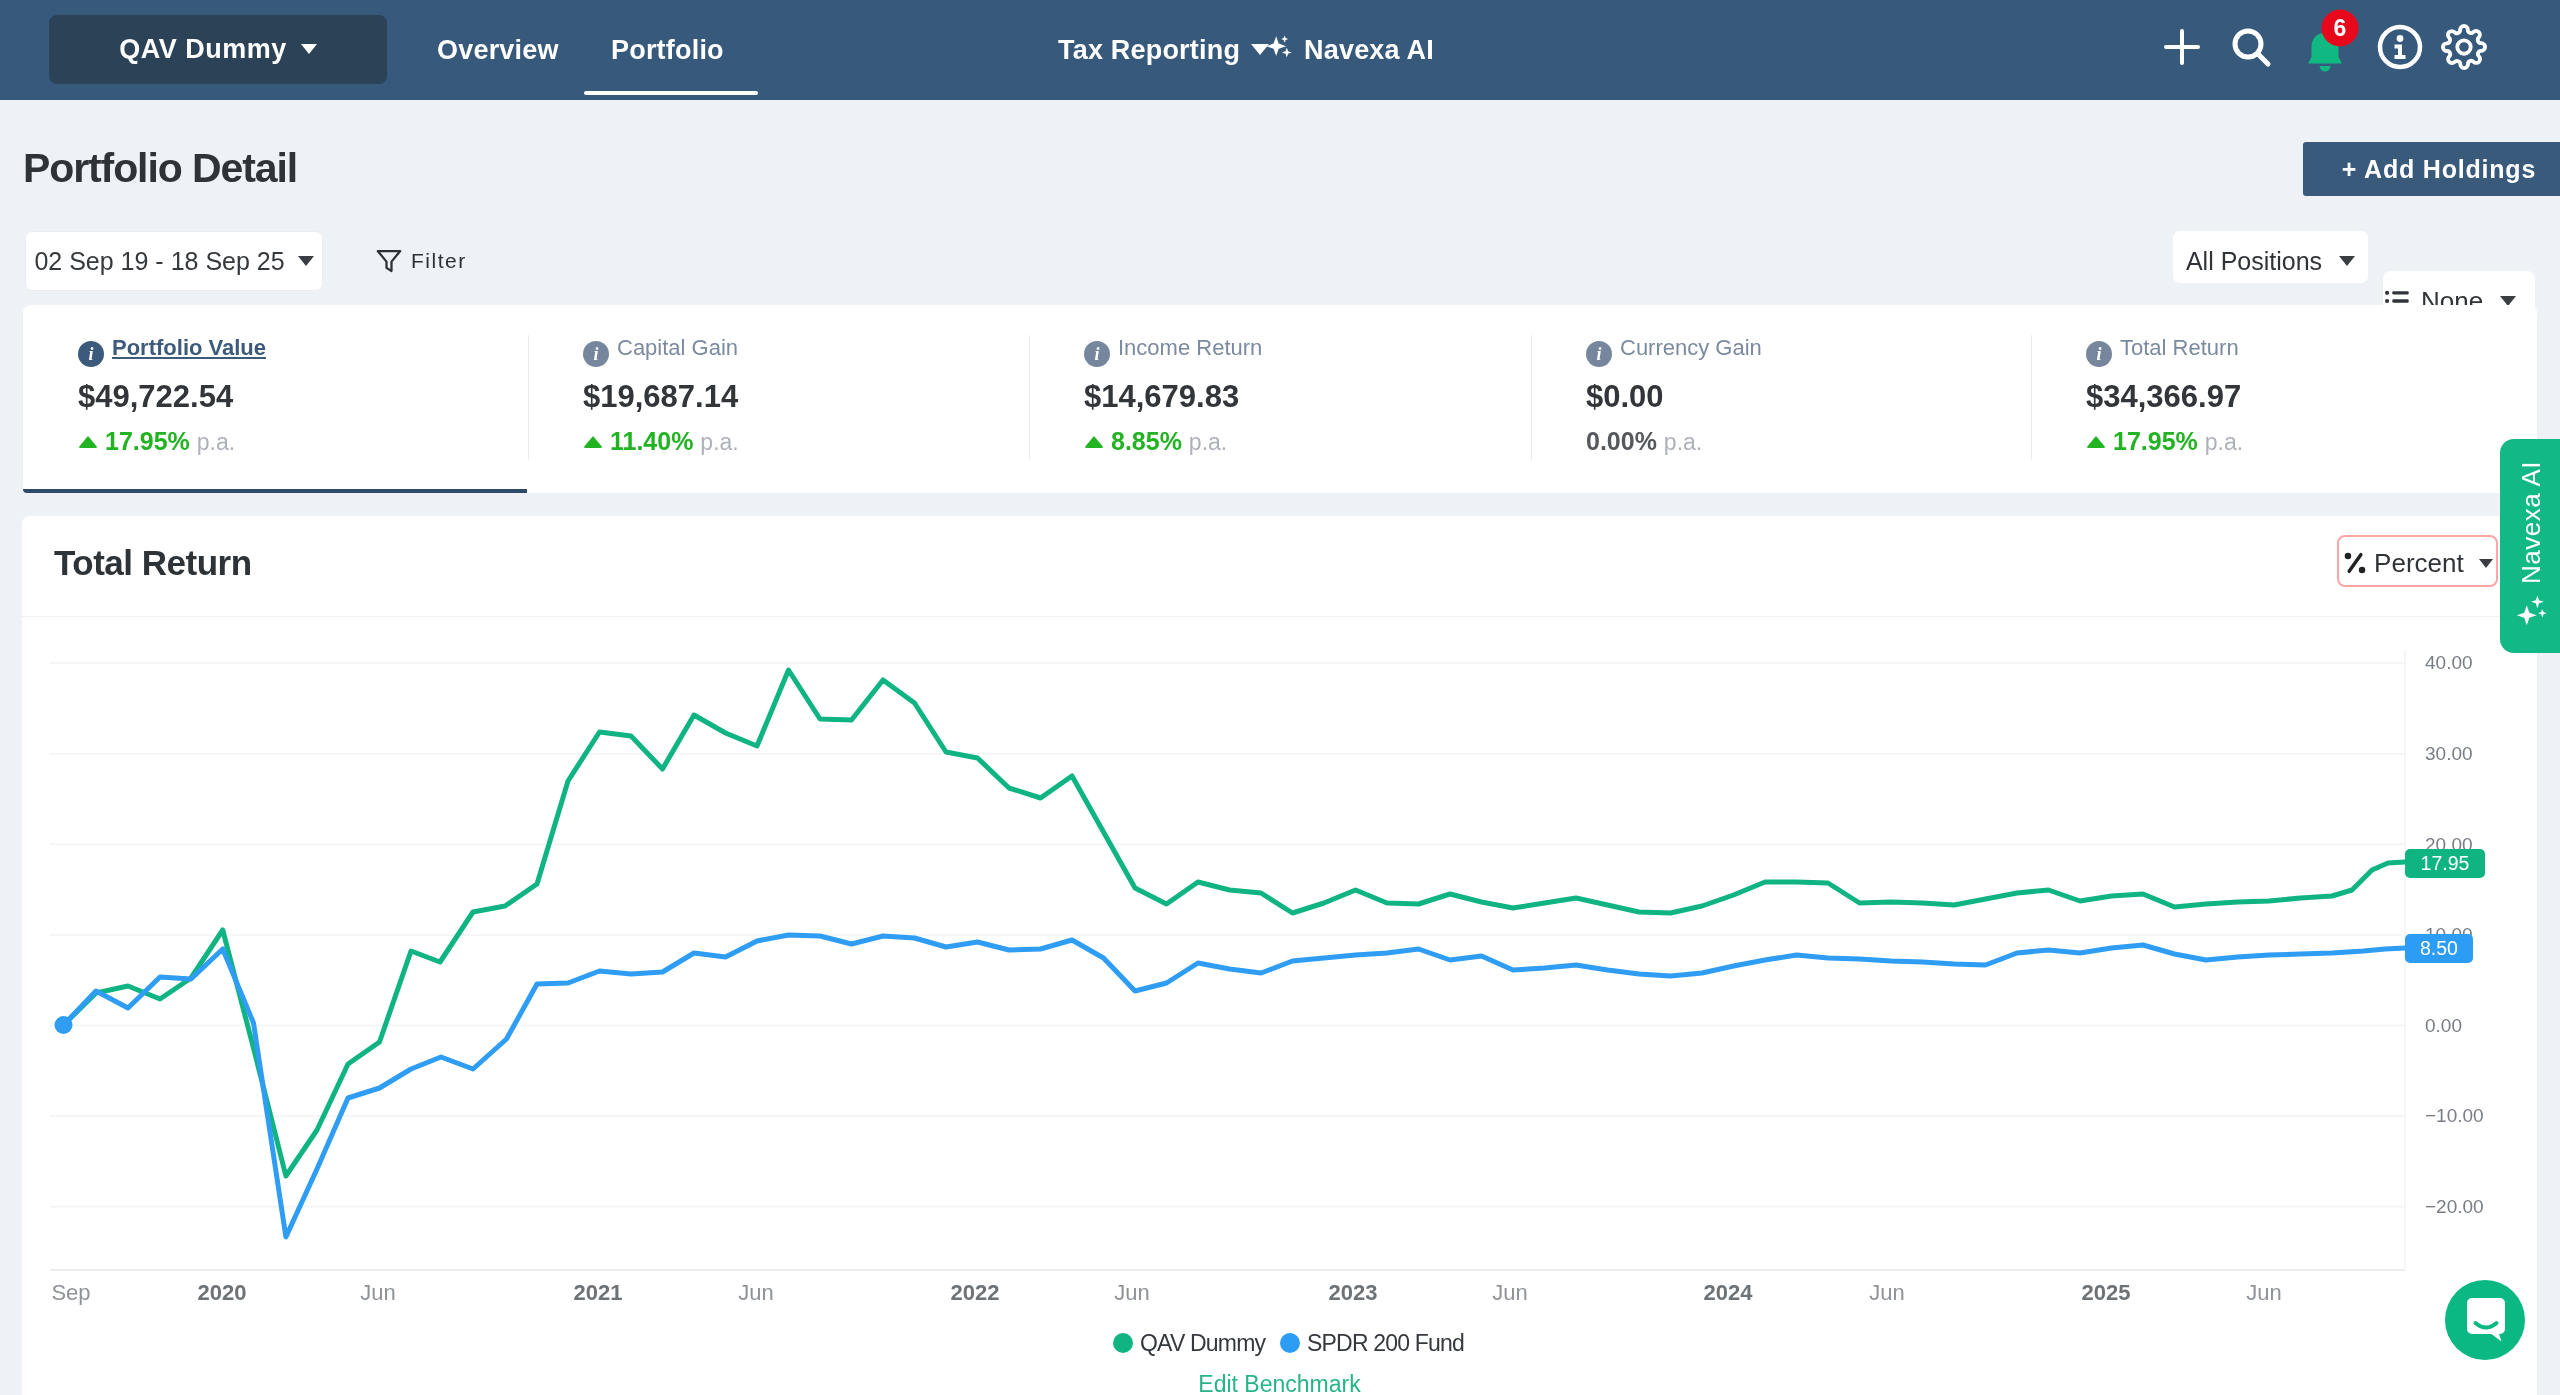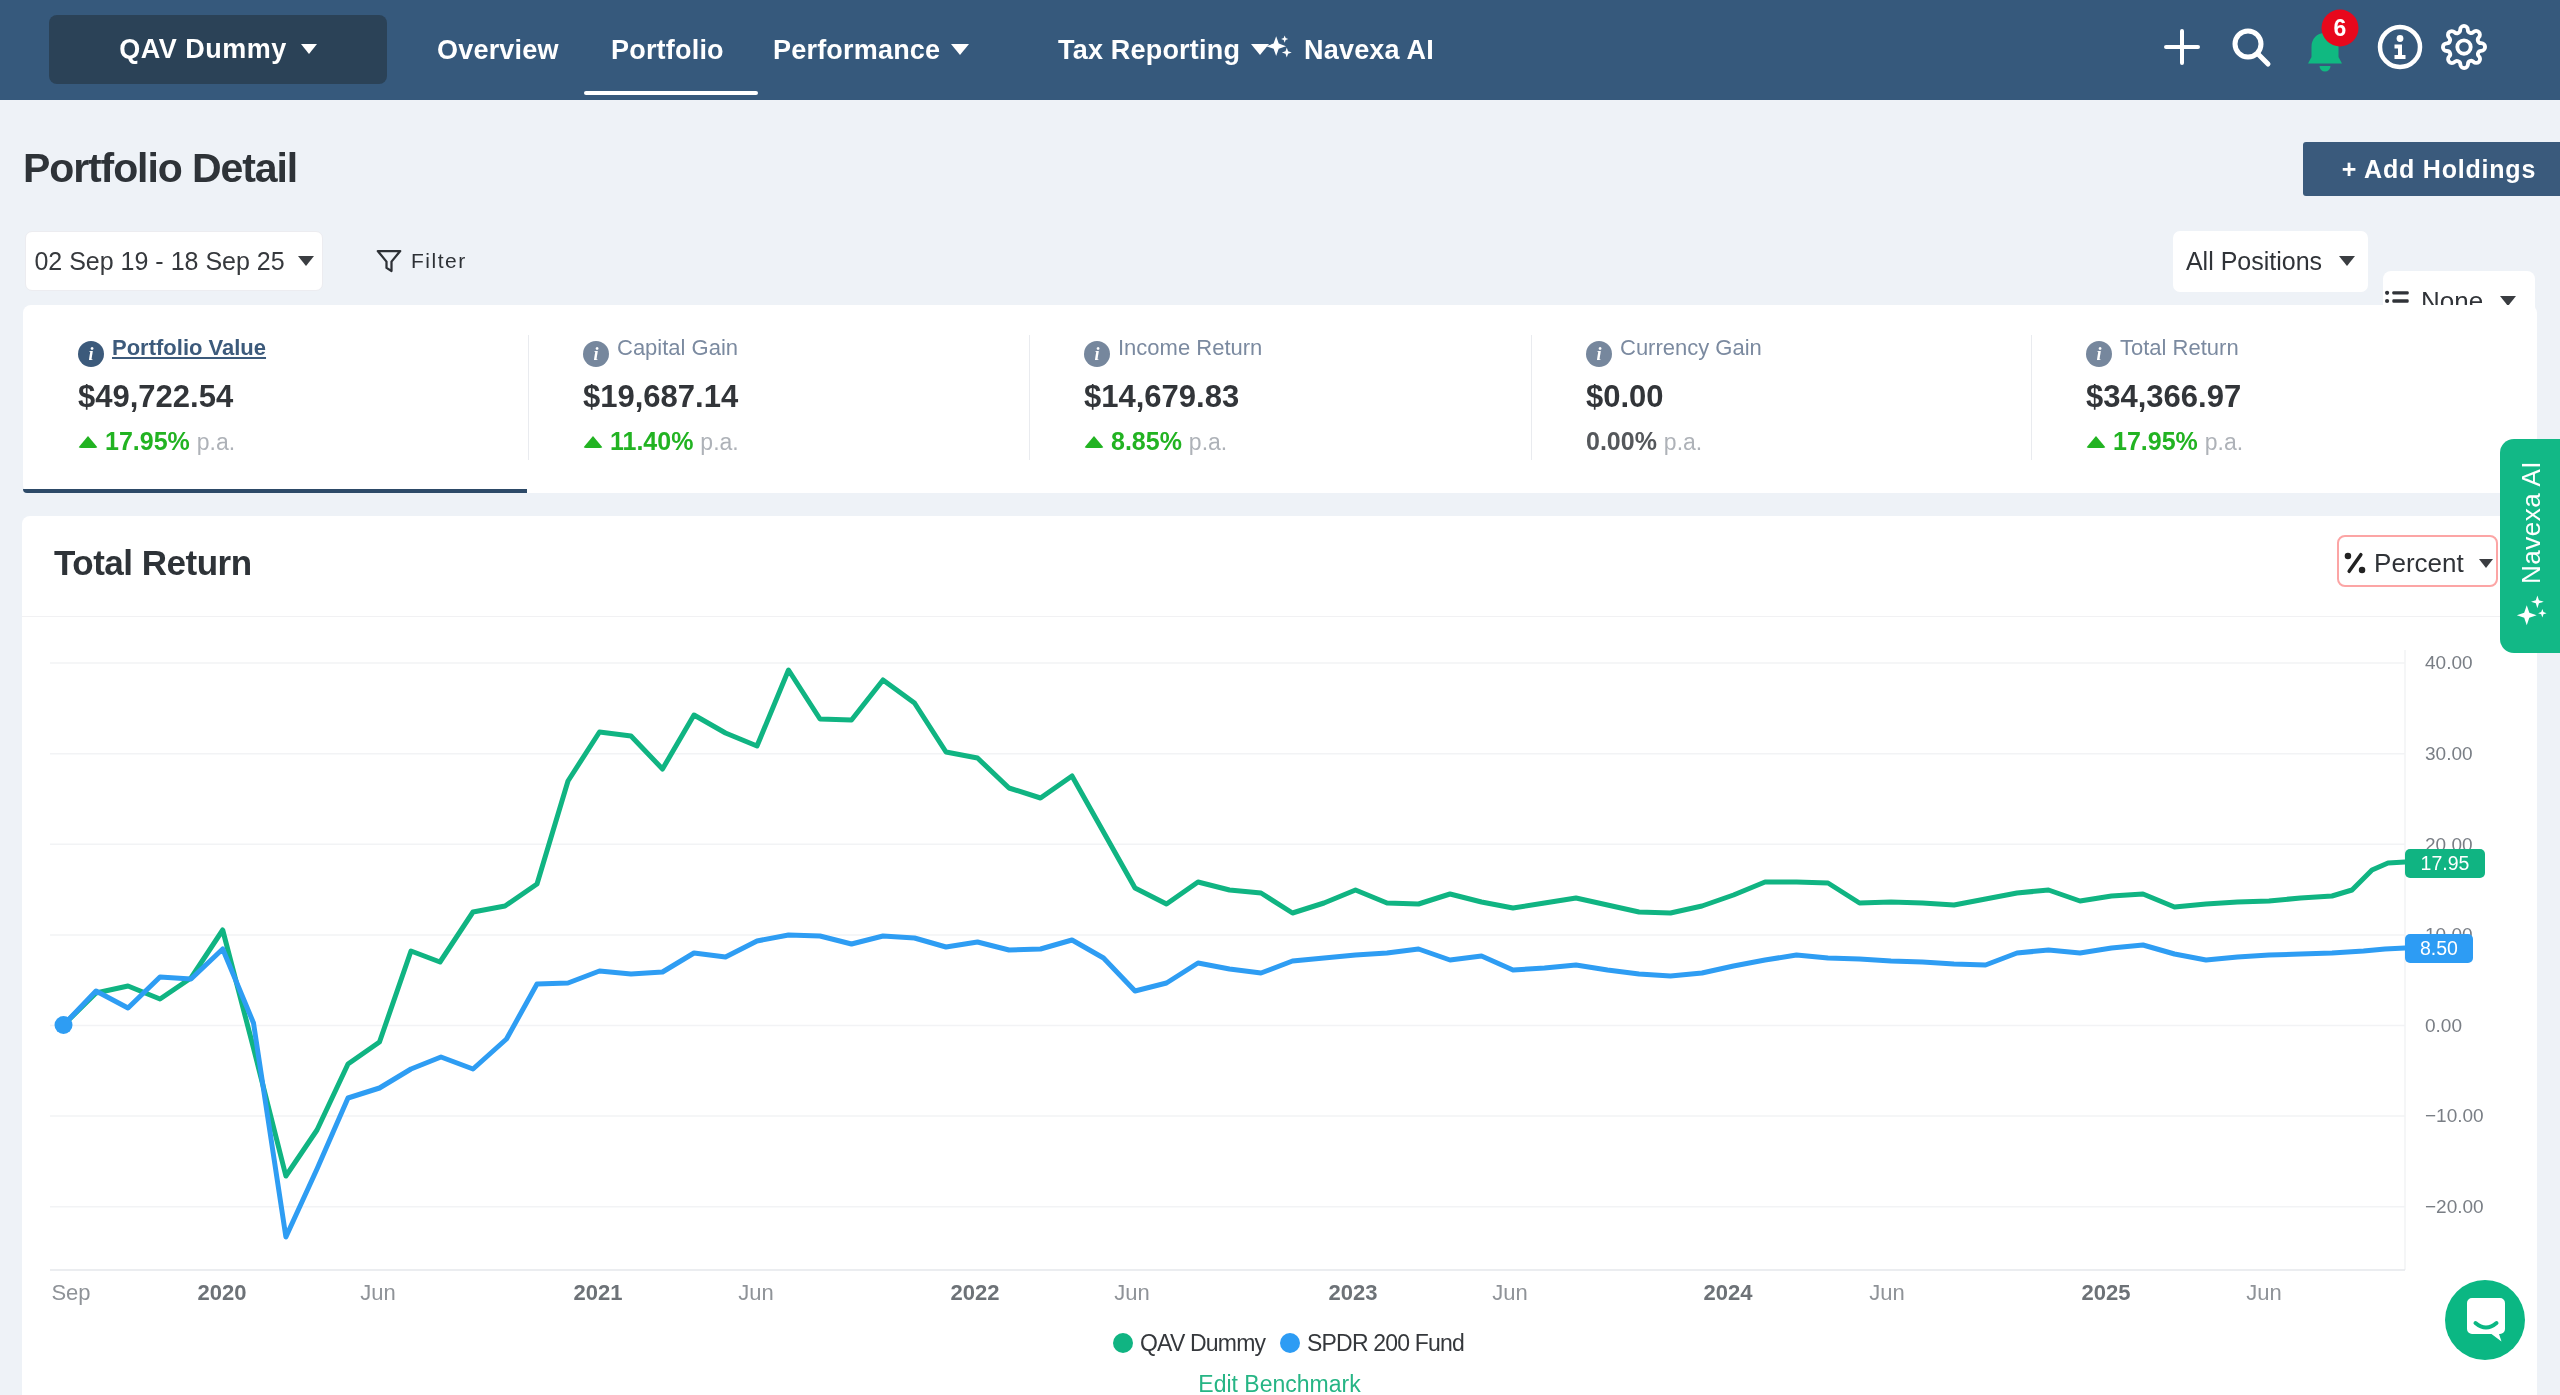--- a/index.html
+++ b/index.html
@@ -14,21 +14,21 @@
 .caret { display:inline-block; width:0; height:0; border-left:9px solid transparent; border-right:9px solid transparent; border-top:11px solid #fff; vertical-align:middle; margin-left:3px; margin-top:-4px; }
 #portfolio-underline { position:absolute; left:584px; top:91px; width:174px; height:4px; background:#fff; border-radius:2px; }
 .navicon { position:absolute; top:0; }
 
 
 #ptitle { position:absolute; left:23px; top:145px; font-size:41px; font-weight:bold; color:#2e3338; letter-spacing:-1.1px; }
 #addbtn { position:absolute; left:2303px; top:142px; width:272px; height:54px; background:#3a5a7c; border-radius:3px; color:#fff; font-weight:bold; font-size:25px; line-height:54px; text-align:center; letter-spacing:0.8px; }
 #datebtn { position:absolute; left:25px; top:231px; width:298px; height:60px; background:#fff; border:1px solid #ececf0; border-radius:7px; color:#36393d; font-size:25px; line-height:58px; text-align:center; white-space:nowrap; }
 .dcaret { display:inline-block; width:0; height:0; border-left:8px solid transparent; border-right:8px solid transparent; border-top:10px solid #3a3d41; vertical-align:middle; margin-left:10px; margin-top:-4px; }
 #filterlbl { position:absolute; left:411px; top:231px; height:60px; line-height:60px; font-size:21px; color:#2d3136; letter-spacing:1.5px; }
-#allpos { position:absolute; left:2173px; top:231px; width:195px; height:61px; background:#fff; border-radius:7px; font-size:25px; color:#303338; line-height:60px; text-align:center; white-space:nowrap; }
+#allpos { position:absolute; left:2173px; top:231px; width:195px; height:52px; background:#fff; border-radius:7px; font-size:25px; color:#303338; line-height:60px; text-align:center; white-space:nowrap; }
 #nonebtn { position:absolute; left:2383px; top:231px; width:152px; height:60px; background:#fff; border-radius:8px; font-size:26px; color:#303338; line-height:60px; text-align:left; white-space:nowrap;margin-top:40px; }
 
 
 #stats { position:absolute; left:23px; top:305px; width:2514px; height:188px; background:#fff; border-radius:8px; }
 .statcol { position:absolute; top:0; width:503px; height:188px; }
 .statdiv { position:absolute; top:30px; width:1px; height:125px; background:#e9ebef; }
 .slabel { position:absolute; top:30px; left:55px; font-size:22px; color:#7b8aa0; }
 .slabel .ic { display:inline-block; width:26px; height:26px; border-radius:13px; background:#76879d; color:#fff; font-size:18px; font-weight:bold; text-align:center; line-height:26px; vertical-align:-5px; margin-right:8px; font-style:italic; font-family:"Liberation Serif",serif; }
 .sval { position:absolute; top:74px; left:55px; font-size:31px; font-weight:bold; color:#323539; }
 .spct { position:absolute; top:122px; left:55px; font-size:25px; font-weight:bold; color:#22b322; }
@@ -53,21 +53,20 @@
 #icom { position:absolute; left:2445px; top:1280px; width:80px; height:80px; border-radius:40px; background:#0bb783; }
 </style>
 </head>
 <body>
 
 <div id="nav">
   <div id="qavbtn">QAV Dummy <span class="caret" style="border-left-width:8px;border-right-width:8px;border-top-width:10px;margin-left:6px;"></span></div>
   <div class="navlink" style="left:437px;">Overview</div>
   <div class="navlink" style="left:611px;">Portfolio</div>
   <div id="portfolio-underline"></div>
-  <div class="navlink" style="left:773px;">Performance <span class="caret"></span></div>
   <div class="navlink" style="left:1018px;margin-left:40px;">Tax Reporting <span class="caret"></span></div>
   <div class="navlink" style="left:1262px;"><svg width="34" height="34" viewBox="0 0 24 24" fill="#fff" style="vertical-align:-7px;margin-right:8px;">
         <path d="M10 3 L11.8 8.2 L17 10 L11.8 11.8 L10 17 L8.2 11.8 L3 10 L8.2 8.2 Z"></path>
         <path d="M17.5 11 L18.4 13.6 L21 14.5 L18.4 15.4 L17.5 18 L16.6 15.4 L14 14.5 L16.6 13.6 Z"></path>
         <path d="M16 2.5 L16.7 4.3 L18.5 5 L16.7 5.7 L16 7.5 L15.3 5.7 L13.5 5 L15.3 4.3 Z"></path>
       </svg>Navexa AI</div>
 
   <svg class="navicon" style="left:2158px;top:23px;" width="48" height="48" viewBox="0 0 48 48">
       <path d="M24 8 V40 M8 24 H40" stroke="#fff" stroke-width="4" stroke-linecap="round"></path>
     </svg>

